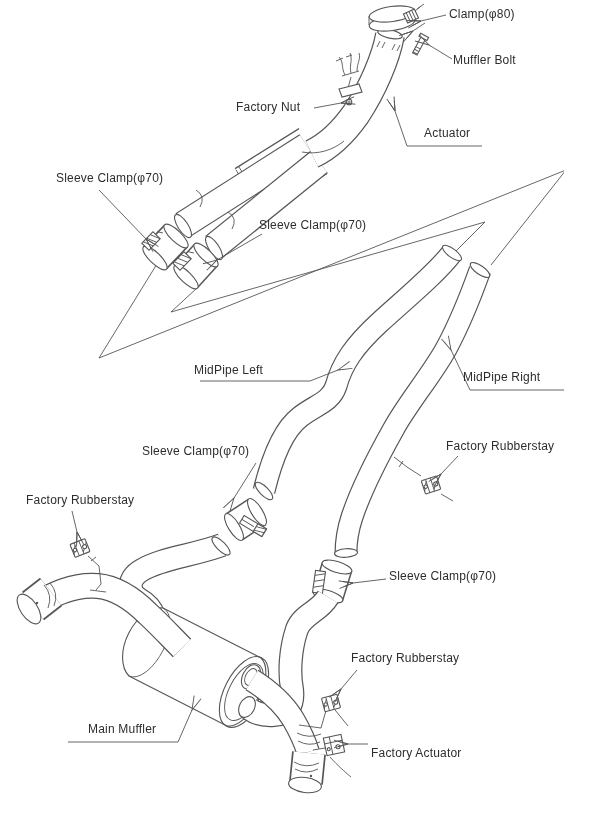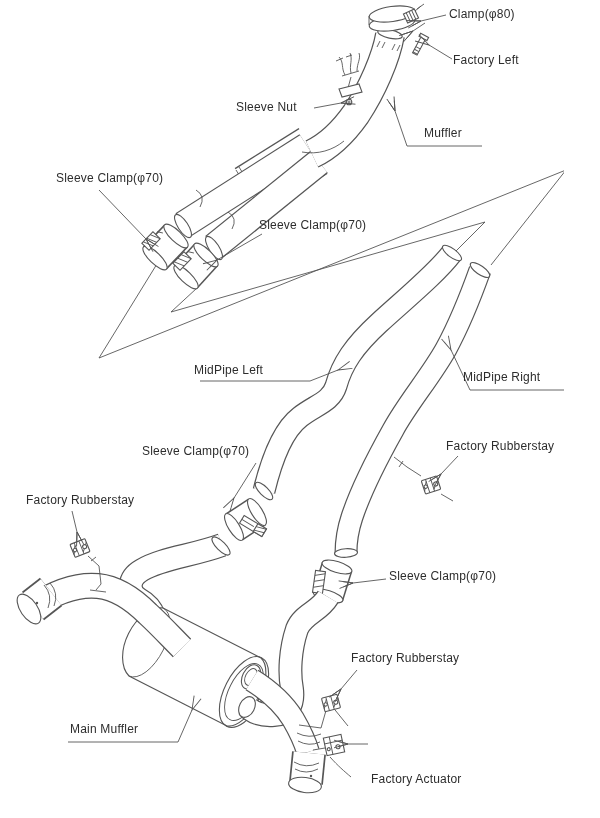--- a/index.html
+++ b/index.html
@@ -220,28 +220,28 @@
     <path class="thin" marker-end="url(#arw)" d="M458,456 L441,474"></path>
     <path class="thin" marker-end="url(#arw)" d="M72,511 L77,532"></path>
     <path class="thin" marker-end="url(#arw)" d="M386,579 L353,583"></path>
     <path class="thin" marker-end="url(#arw)" d="M357,670 L341,689"></path>
     <path class="thin" marker-end="url(#arw)" d="M68,742 L178,742 L192,710"></path>
     <path class="thin" marker-end="url(#arw)" d="M368,744 L348,744"></path>
   </g>
 </svg>
 
 <div class="lbl" style="left:449px;top:7px">Clamp(φ80)</div>
-<div class="lbl" style="left:453px;top:53px">Factory Left</div>
-<div class="lbl" style="left:236px;top:100px">Sleeve Nut</div>
-<div class="lbl" style="left:424px;top:126px">Muffler</div>
+<div class="lbl" style="left:453px;top:53px">Muffler Bolt</div>
+<div class="lbl" style="left:236px;top:100px">Factory Nut</div>
+<div class="lbl" style="left:424px;top:126px">Actuator</div>
 <div class="lbl" style="left:56px;top:171px">Sleeve Clamp(φ70)</div>
 <div class="lbl" style="left:259px;top:218px">Sleeve Clamp(φ70)</div>
 <div class="lbl" style="left:194px;top:363px">MidPipe Left</div>
 <div class="lbl" style="left:463px;top:370px">MidPipe Right</div>
 <div class="lbl" style="left:142px;top:444px">Sleeve Clamp(φ70)</div>
 <div class="lbl" style="left:446px;top:439px">Factory Rubberstay</div>
 <div class="lbl" style="left:26px;top:493px">Factory Rubberstay</div>
 <div class="lbl" style="left:389px;top:569px">Sleeve Clamp(φ70)</div>
 <div class="lbl" style="left:351px;top:651px">Factory Rubberstay</div>
-<div class="lbl" style="left:70px;top:722px">Main Muffler</div>
-<div class="lbl" style="left:371px;top:772px">Factory Actuator</div>
+<div class="lbl" style="left:88px;top:722px">Main Muffler</div>
+<div class="lbl" style="left:371px;top:746px">Factory Actuator</div>
 
 </div>
 
 </body></html>

